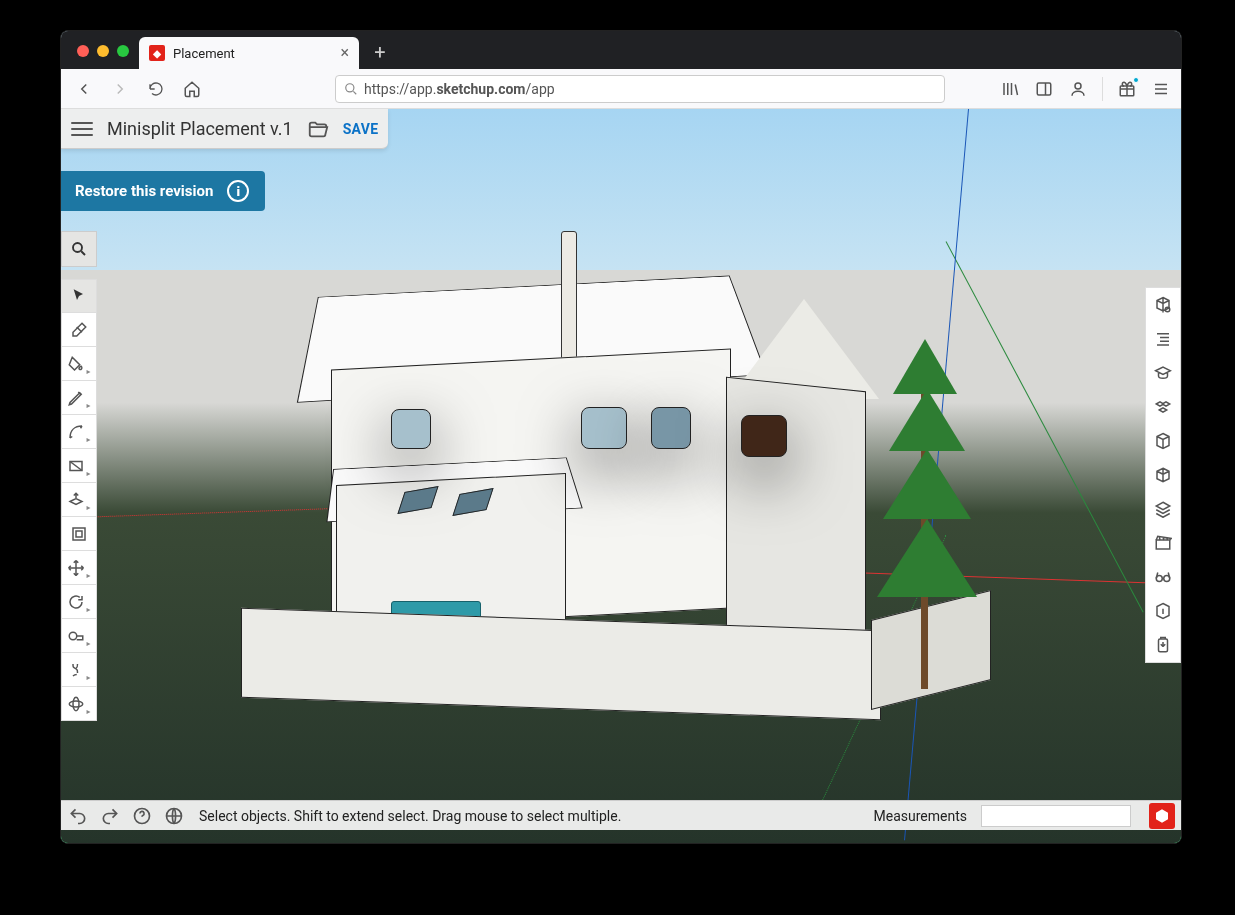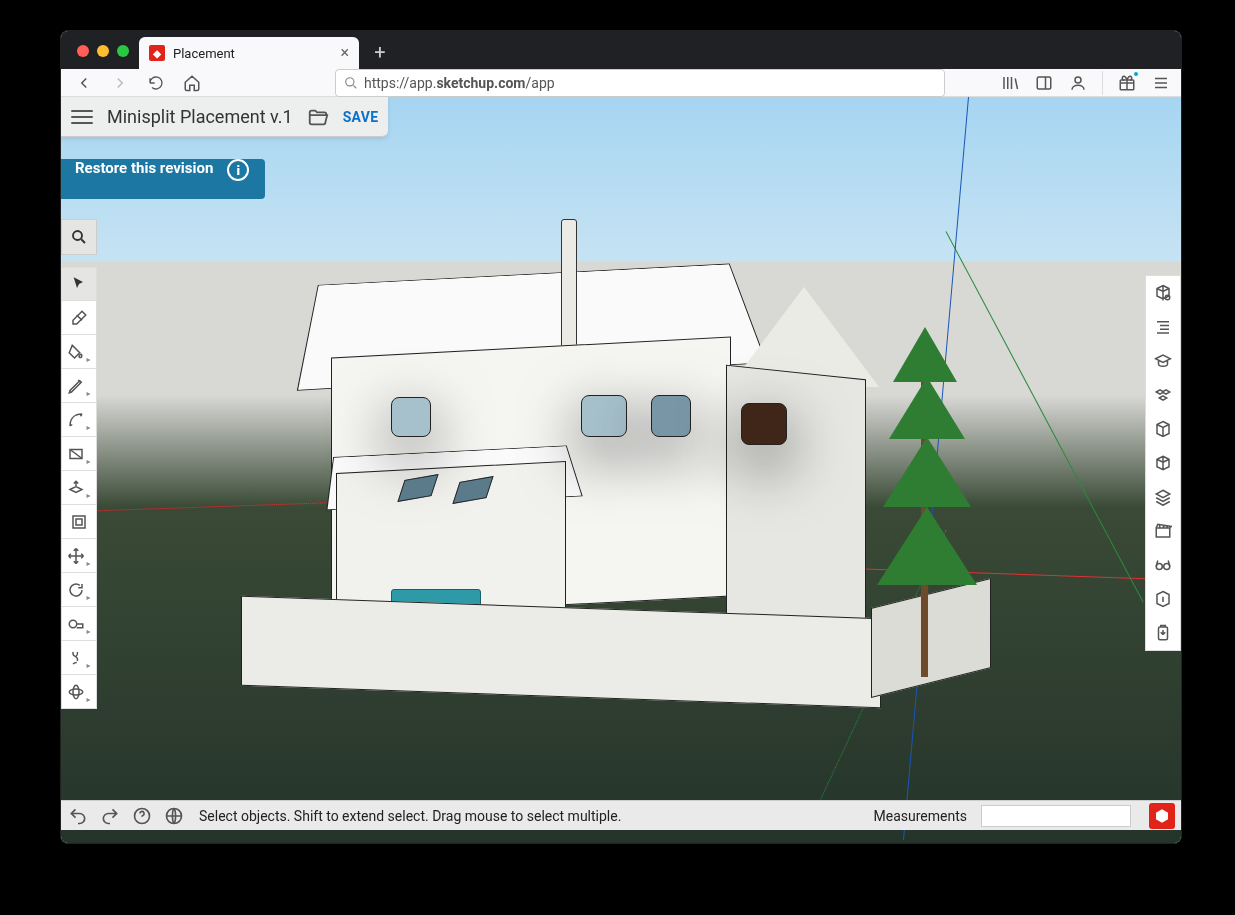--- a/index.html
+++ b/index.html
@@ -32,21 +32,21 @@
   .tab {
     background:#f9f9fb; color:#222;
     height:32px; min-width:220px; border-radius:6px 6px 0 0;
     display:flex; align-items:center; gap:8px; padding:0 10px;
     font-size:13px;
   }
   .tab .favicon { width:16px;height:16px;background:#e2231a;border-radius:2px;display:flex;align-items:center;justify-content:center;color:#fff;font-size:10px;font-weight:bold;}
   .tab .close{margin-left:auto;color:#666;font-size:16px;line-height:1;}
   .newtab{width:30px;height:30px;color:#ccc;display:flex;align-items:center;justify-content:center;font-size:20px;margin-left:6px;margin-bottom:2px;}
   .addrbar{
-    height:28px;background:#f9f9fb;border-bottom:1px solid #ddd;
+    height:40px;background:#f9f9fb;border-bottom:1px solid #ddd;
     display:flex;align-items:center;gap:10px;padding:0 10px;
   }
   .navbtn{width:26px;height:26px;border-radius:4px;display:flex;align-items:center;justify-content:center;color:#555;}
   .navbtn.disabled{color:#bbb}
   .url{
     flex:0 0 610px; margin-left:120px; height:28px;border:1px solid #ccc;border-radius:4px;
     display:flex;align-items:center;gap:6px;padding:0 8px;font-size:14px;color:#555;background:#fff;
   }
   .addr-right{margin-left:auto;display:flex;gap:14px;align-items:center;color:#555;}
   .addr-right .ico{width:20px;height:20px;display:flex;align-items:center;justify-content:center;}
@@ -102,21 +102,21 @@
     box-shadow:0 2px 4px rgba(0,0,0,.1);
     border-radius:0 0 6px 0;
   }
   .hamburger{width:22px;height:22px;display:flex;flex-direction:column;justify-content:center;gap:4px}
   .hamburger span{height:2px;background:#555;border-radius:1px}
   .doc-title{font-size:18px;color:#333;font-weight:400}
   .folder-ico{color:#555}
   .save{color:#0b72c7;font-weight:700;font-size:14px;letter-spacing:.3px}
   .restore{
     position:absolute;left:0;top:62px;background:#1d77a3;color:#fff;
-    height:40px;display:flex;gap:14px;padding:0 16px 0 14px;
+    height:40px;display:flex;align-items:center;gap:14px;padding:0 16px 0 14px;
     font-weight:700;font-size:15px;border-radius:0 4px 4px 0;
   }
   .info-circ{width:22px;height:22px;border:2px solid #fff;border-radius:50%;display:flex;align-items:center;justify-content:center;font-size:13px;font-weight:900}
 
   
   .ltool{
     position:absolute;left:0;top:122px;width:36px;
     display:flex;flex-direction:column;gap:0;
   }
   .ltool .search{height:36px;background:#e5e5e3;border:1px solid #ccc;display:flex;align-items:center;justify-content:center;margin-bottom:12px}

